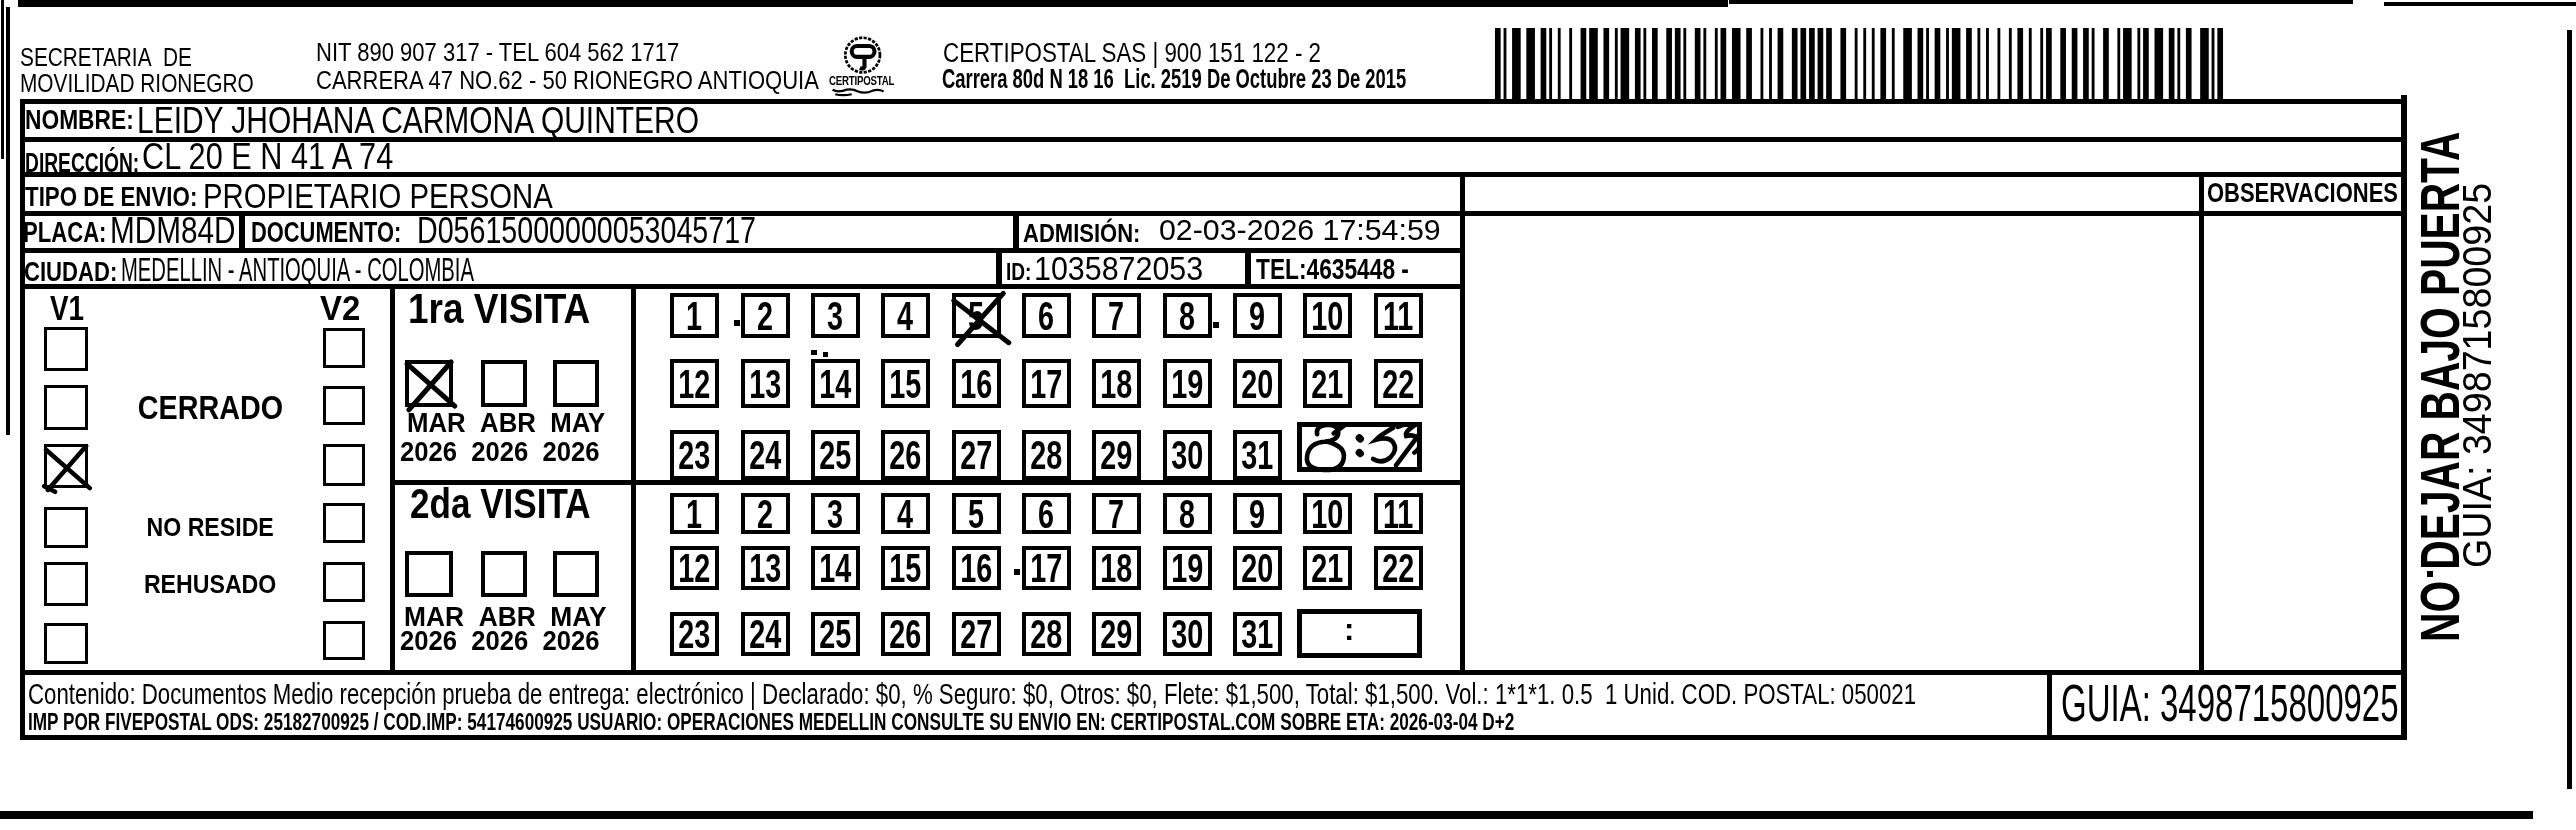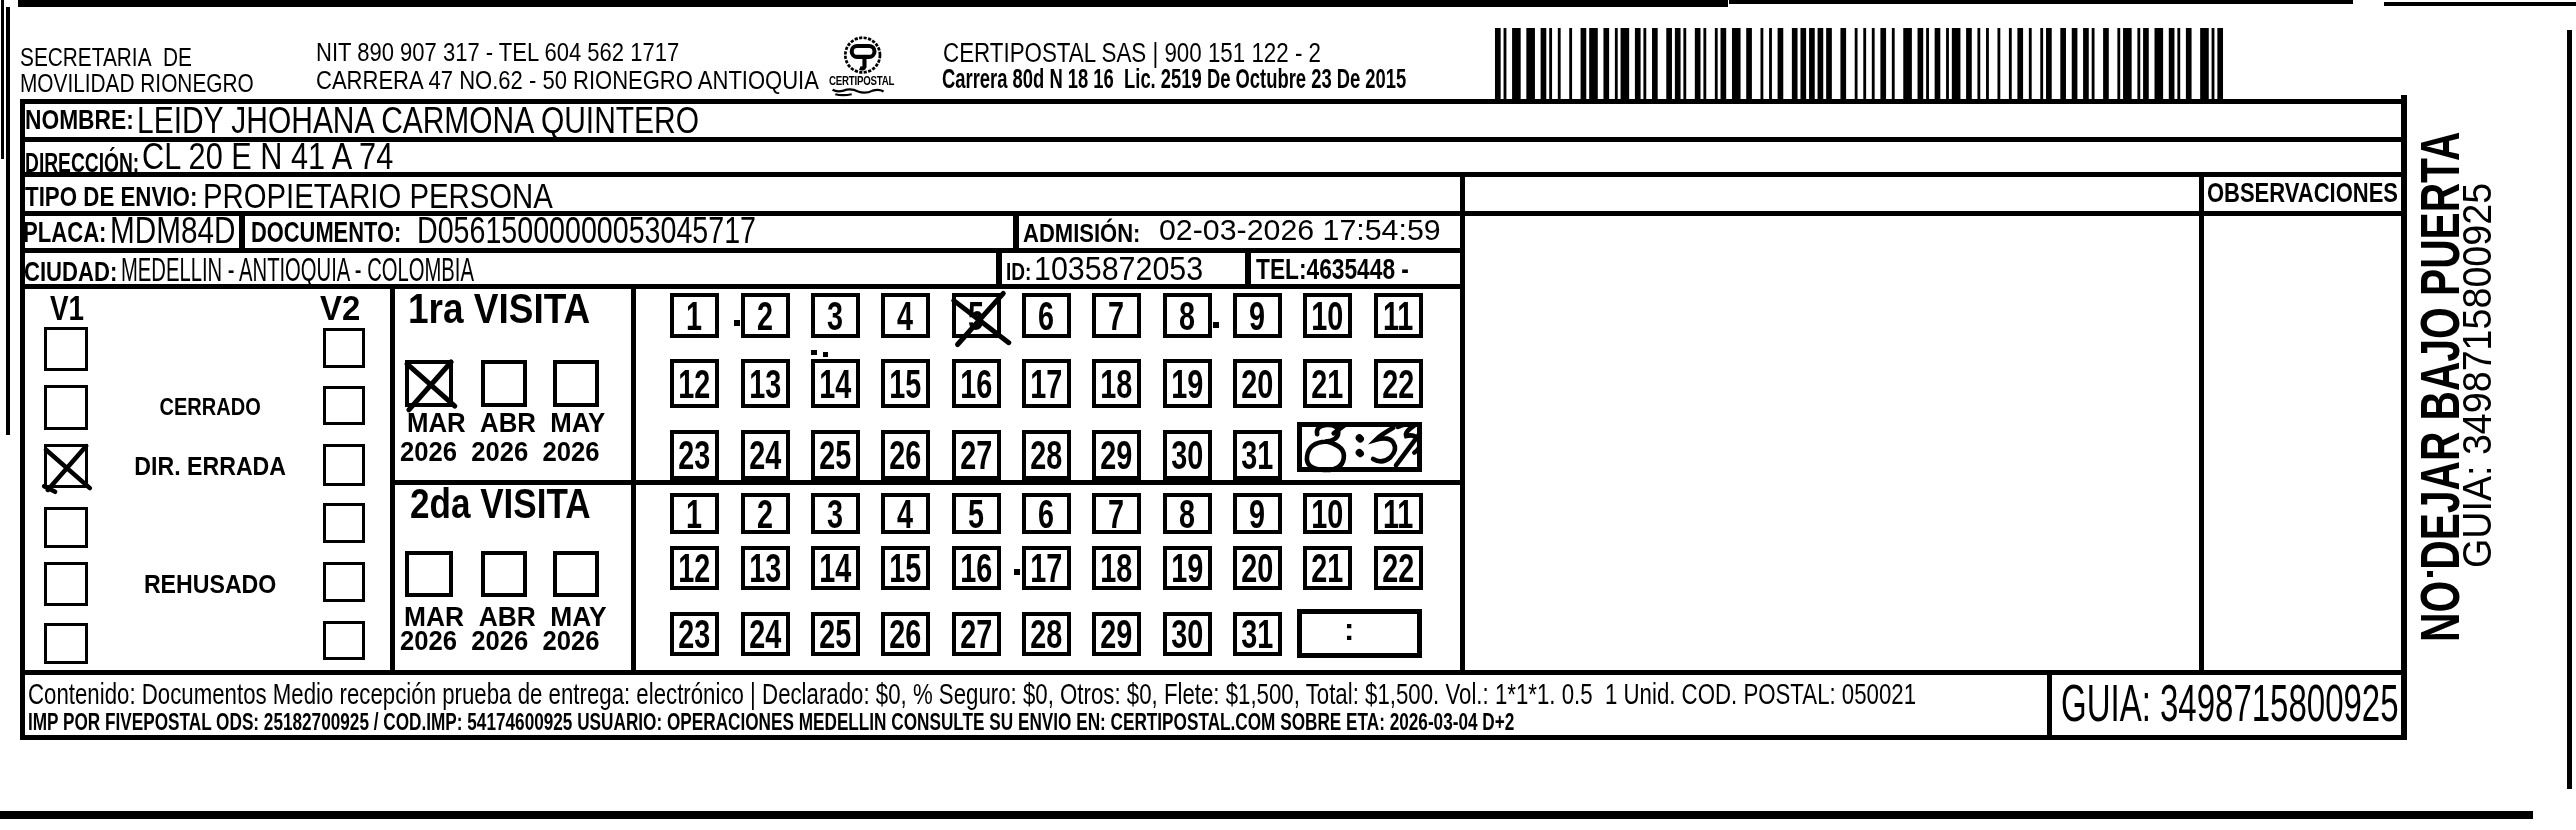--- a/index.html
+++ b/index.html
@@ -202,36 +202,36 @@
 
 <div id="v2t" class="t" style="left:320px; top:290px; font-size:35px; font-weight:bold; transform:scaleX(0.941);">V2</div>
 
 <div class="bx" style="left:44px; top:327px; width:44px; height:44px; border-width:3.7px;"></div>
 
 
 <div class="bx" style="left:323px; top:328px; width:42px; height:40px; border-width:3.7px;"></div>
 
 <div class="bx" style="left:44px; top:385px; width:44px; height:45px; border-width:3.7px;"></div>
 
-<div class="c" style="left:96px; top:385px; width:229px; height:45px; font-size:23px; font-weight:bold;">
+<div class="c" style="left:96px; top:385px; width:229px; height:45px; font-size:33px; font-weight:bold;">
       <span style="transform:scaleX(0.87); white-space:nowrap;">CERRADO</span>
     </div>
 
 <div class="bx" style="left:323px; top:386px; width:42px; height:39px; border-width:3.7px;"></div>
 
 <div class="bx" style="left:44px; top:444px; width:44px; height:44px; border-width:3.7px;"></div>
 
-<div class="c" style="left:96px; top:444px; width:229px; height:44px; font-size:26.6px; font-weight:bold;">
-      <span style="transform:scaleX(0.87); white-space:nowrap;">DIR. ERRADA</span>
-    </div>
 
 <div class="bx" style="left:323px; top:444px; width:42px; height:42px; border-width:3.7px;"></div>
 
 <div class="bx" style="left:44px; top:507px; width:44px; height:41px; border-width:3.7px;"></div>
 
+<div class="c" style="left:96px; top:507px; width:229px; height:41px; font-size:26.6px; font-weight:bold;">
+      <span style="transform:scaleX(0.87); white-space:nowrap;">NO RESIDE</span>
+    </div>
 
 <div class="bx" style="left:323px; top:503px; width:42px; height:40px; border-width:3.7px;"></div>
 
 <div class="bx" style="left:44px; top:562px; width:44px; height:44px; border-width:3.7px;"></div>
 
 <div class="c" style="left:96px; top:562px; width:229px; height:44px; font-size:26.6px; font-weight:bold;">
       <span style="transform:scaleX(0.87); white-space:nowrap;">REHUSADO</span>
     </div>
 
 <div class="bx" style="left:323px; top:562px; width:42px; height:40px; border-width:3.7px;"></div>

